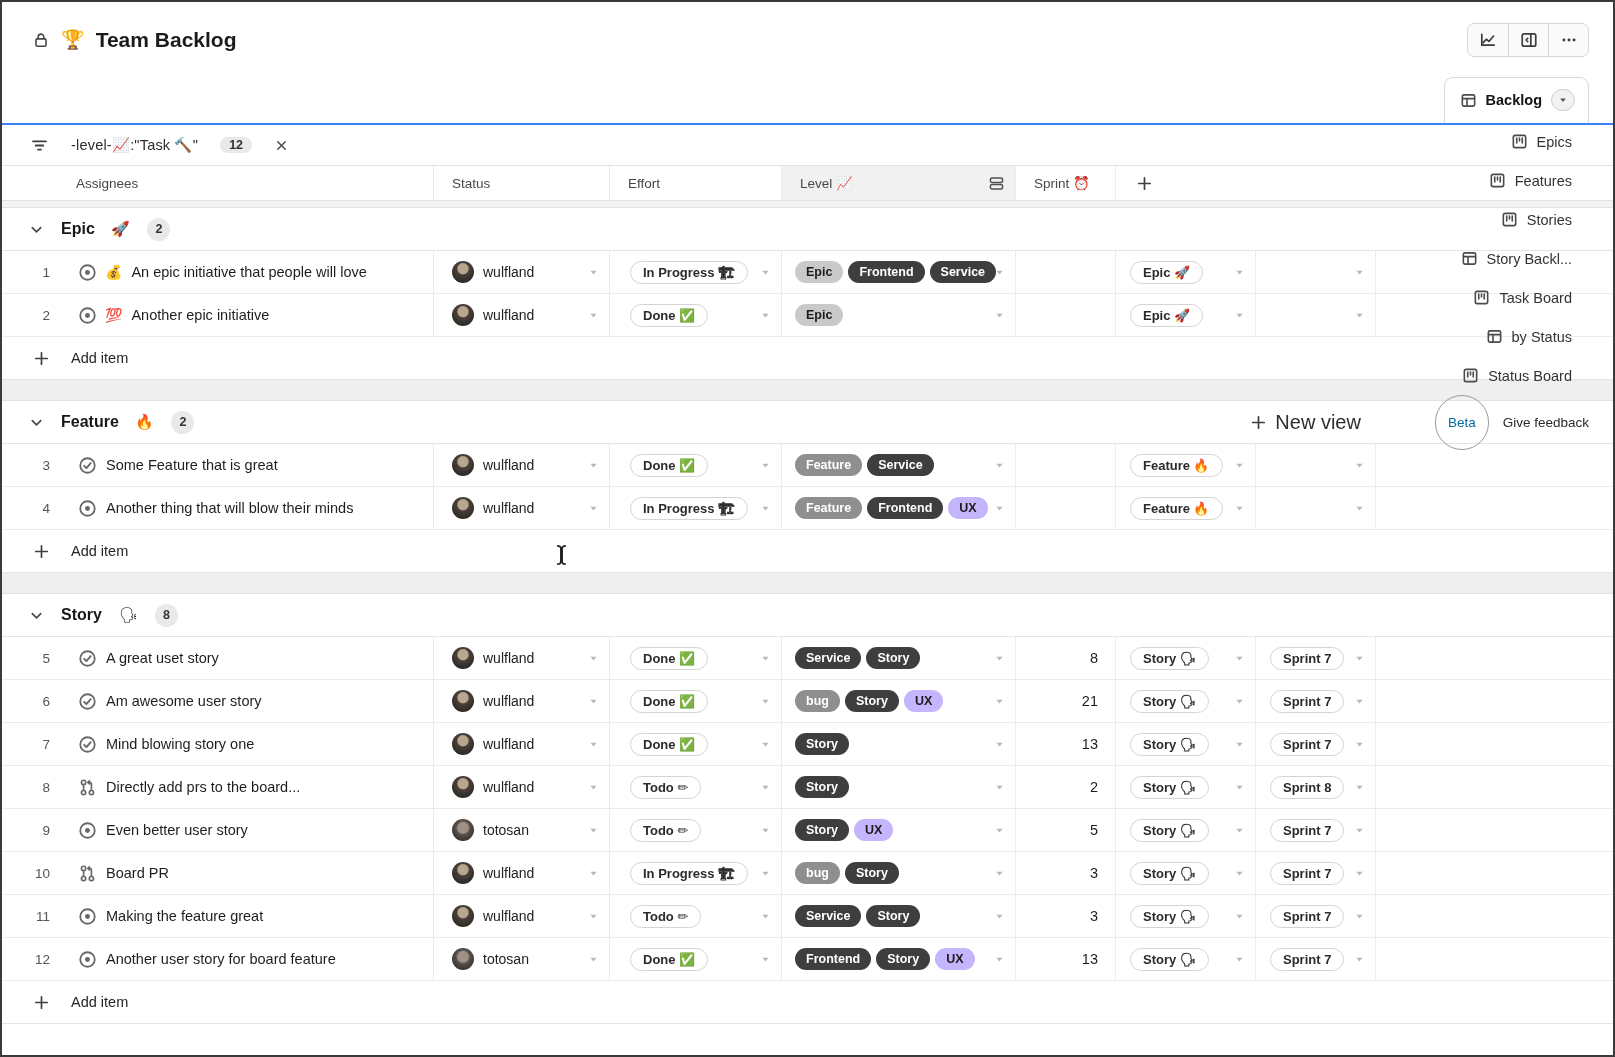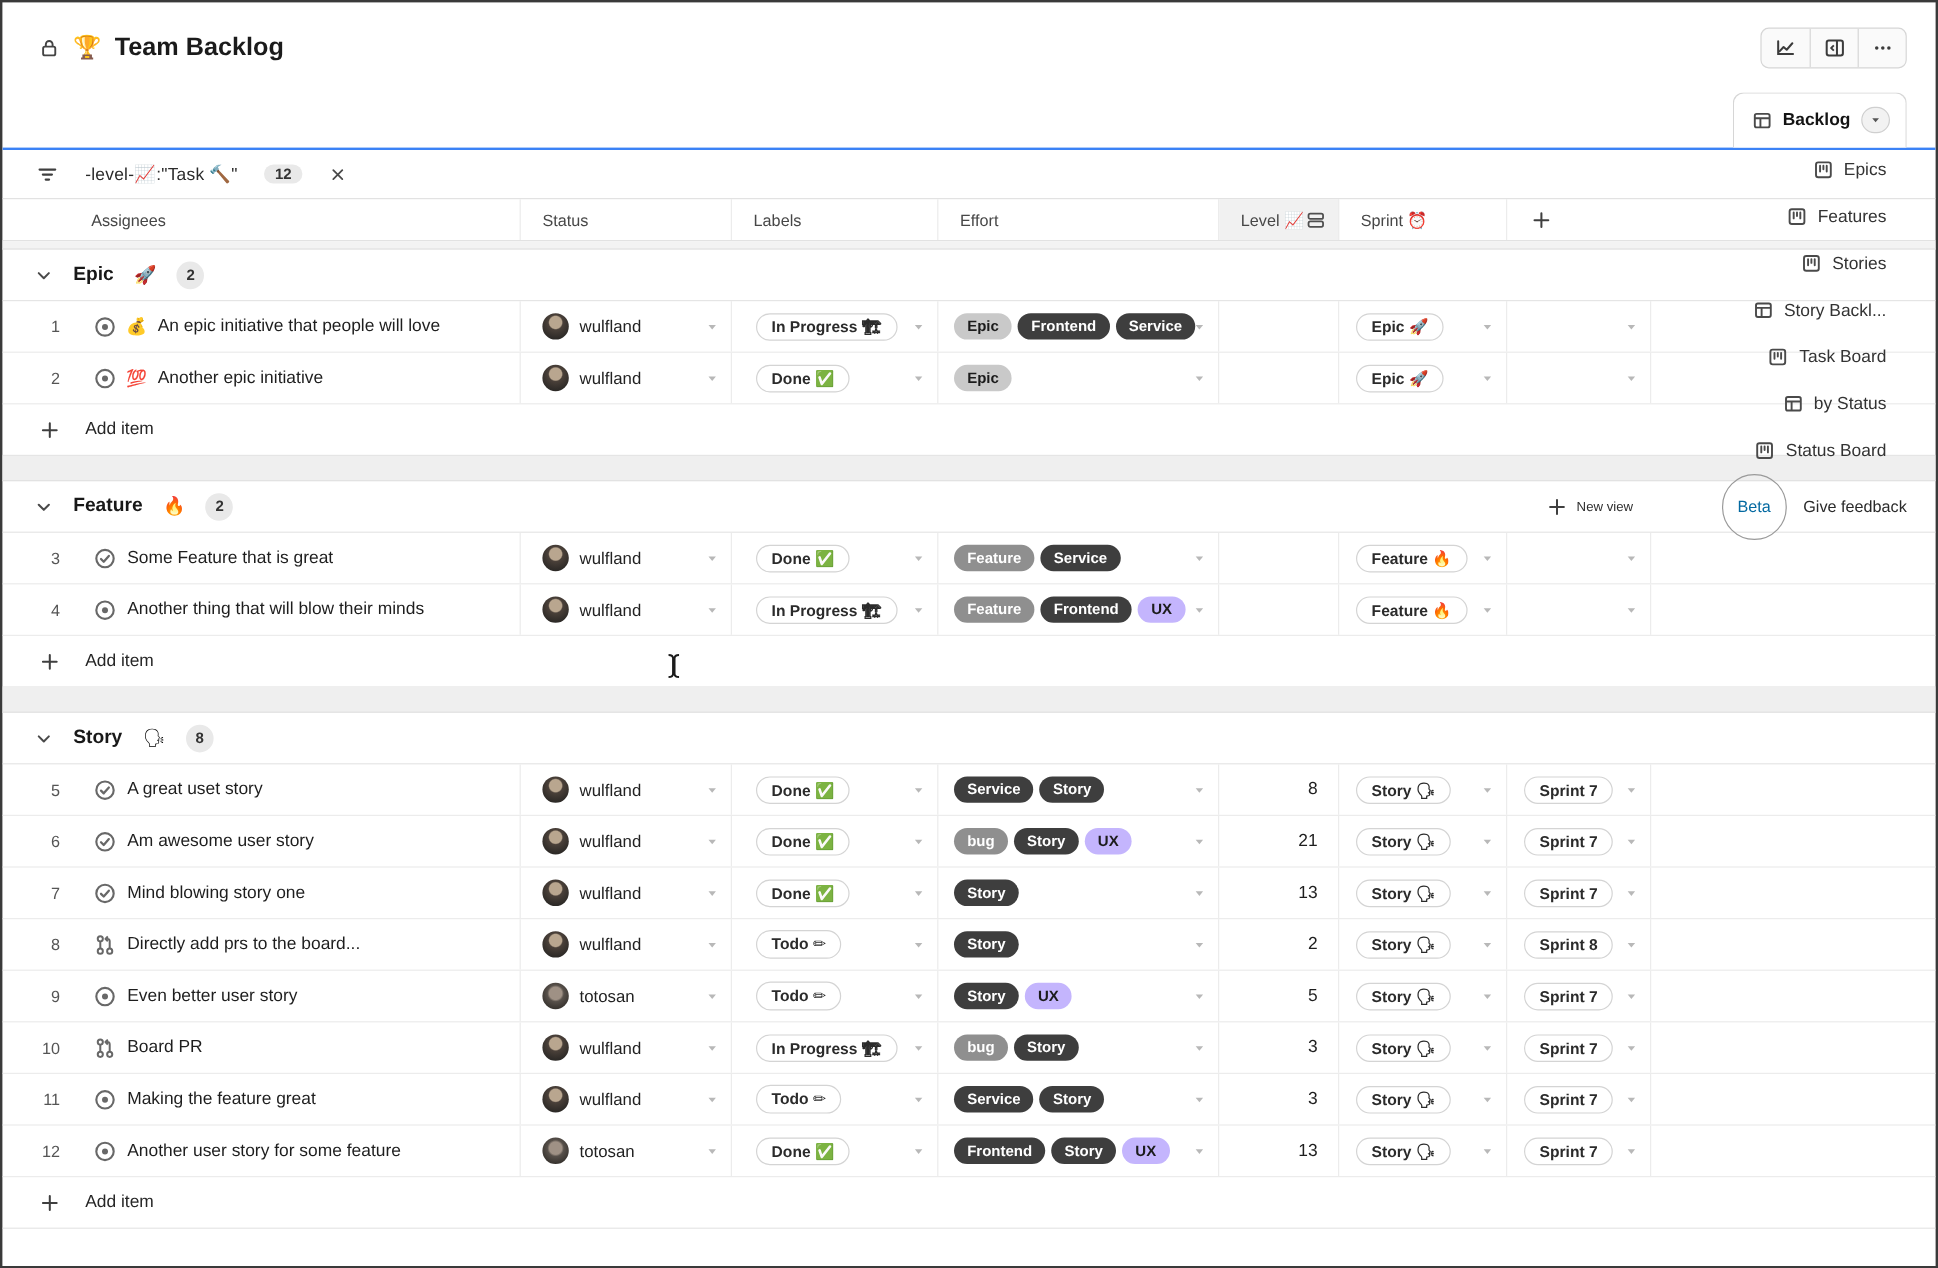--- a/index.html
+++ b/index.html
@@ -14,21 +14,21 @@
   .header-actions { position:absolute; right:24px; top:21px; display:flex; border:1px solid #d6d6d6; border-radius:7px; background:#fafafa; }
   .header-actions .seg { width:40px; height:32px; display:flex; align-items:center; justify-content:center; cursor:pointer; }
   .header-actions .seg + .seg { border-left:1px solid #d6d6d6; }
 
   
   .tabbar { height:48px; display:flex; align-items:flex-end; padding:0 24px 0 45px; border-bottom:2px solid #3b82f6; position:relative;flex-direction:column; }
   .tab { display:flex; align-items:center; gap:9px; padding:11px 17px; font-size:14.5px; color:#333; cursor:pointer; white-space:nowrap; }
   .tab.active { background:#fff; border:1px solid #d6d6d6; border-bottom:none; border-radius:9px 9px 0 0; font-weight:700; color:#141414; margin-bottom:-1px; padding:11px 13px 12px 15px; }
   .tab-caret { width:24px; height:22px; border:1px solid #cfcfcf; background:#f2f2f2; border-radius:999px; display:inline-flex; align-items:center; justify-content:center; }
   .tabbar-right { margin-left:auto; display:flex; align-items:center; gap:14px; align-self:center; }
-  .new-view { display:flex; align-items:center; gap:8px; font-size:11px; color:#2e2e2e; cursor:pointer; margin-right:60px; }
+  .new-view { display:flex; align-items:center; gap:8px; font-size:20px; color:#2e2e2e; cursor:pointer; margin-right:60px; }
   .beta-badge { border:1px solid #9a9a9a; border-radius:999px; padding:19px 12px; font-size:13.5px; color:#0369a1; }
   .feedback { font-size:13.5px; color:#2a2a2a; cursor:pointer; }
 
   
   .filterbar { height:40px; display:flex; align-items:center; padding-left:28px; gap:22px; }
   .filter-query { font-size:14.5px; color:#2b2b2b; letter-spacing:.2px; }
   .filter-count { background:#e9e9e9; border-radius:10px; padding:1px 9px; font-size:12.5px; font-weight:700; color:#333; }
   .filter-clear { display:flex; cursor:pointer; }
 
   
@@ -230,23 +230,20 @@
   </div>
 
   <div class="grid-row colheader">
       <div class="hcell">
         <span>Assignees</span>
       </div>
       <div class="hcell">
         <span>Status</span>
       </div>
       <div class="hcell">
-        <span>Labels</span>
-      </div>
-      <div class="hcell">
         <span>Effort</span>
       </div>
       <div class="hcell grouped">
         <span>Level 📈</span>
         <span class="group-icon">
           <svg width="17" height="17" viewBox="0 0 16 16">
             <rect x="2.3" y="2.8" width="11.4" height="4.2" rx="1.4" fill="none" stroke="#4f4f4f" stroke-width="1.4"></rect>
             <rect x="2.3" y="9" width="11.4" height="4.2" rx="1.4" fill="none" stroke="#4f4f4f" stroke-width="1.4"></rect>
           </svg>
         </span>
@@ -957,21 +954,21 @@
       </div>
       <div class="grid-row row">
         <div class="cell title-cell">
           <span class="row-num">12</span>
           <span class="type-icon">
             <svg width="19" height="19" viewBox="0 0 16 16">
               <circle cx="8" cy="8" r="6.1" fill="none" stroke="#686868" stroke-width="1.5"></circle>
               <circle cx="8" cy="8" r="2.1" fill="#686868"></circle>
             </svg>
           </span>
-          <span class="row-title">Another user story for some feature</span>
+          <span class="row-title">Another user story for board feature</span>
         </div>
         <div class="cell assignee-cell">
           <span class="avatar totosan"></span>
           <span class="assignee-name">totosan</span>
           <span class="caret">
             <svg width="11" height="11" viewBox="0 0 16 16">
               <path d="M3.5 5.5h9L8 11z" fill="#b8b8b8"></path>
             </svg>
           </span>
         </div>

